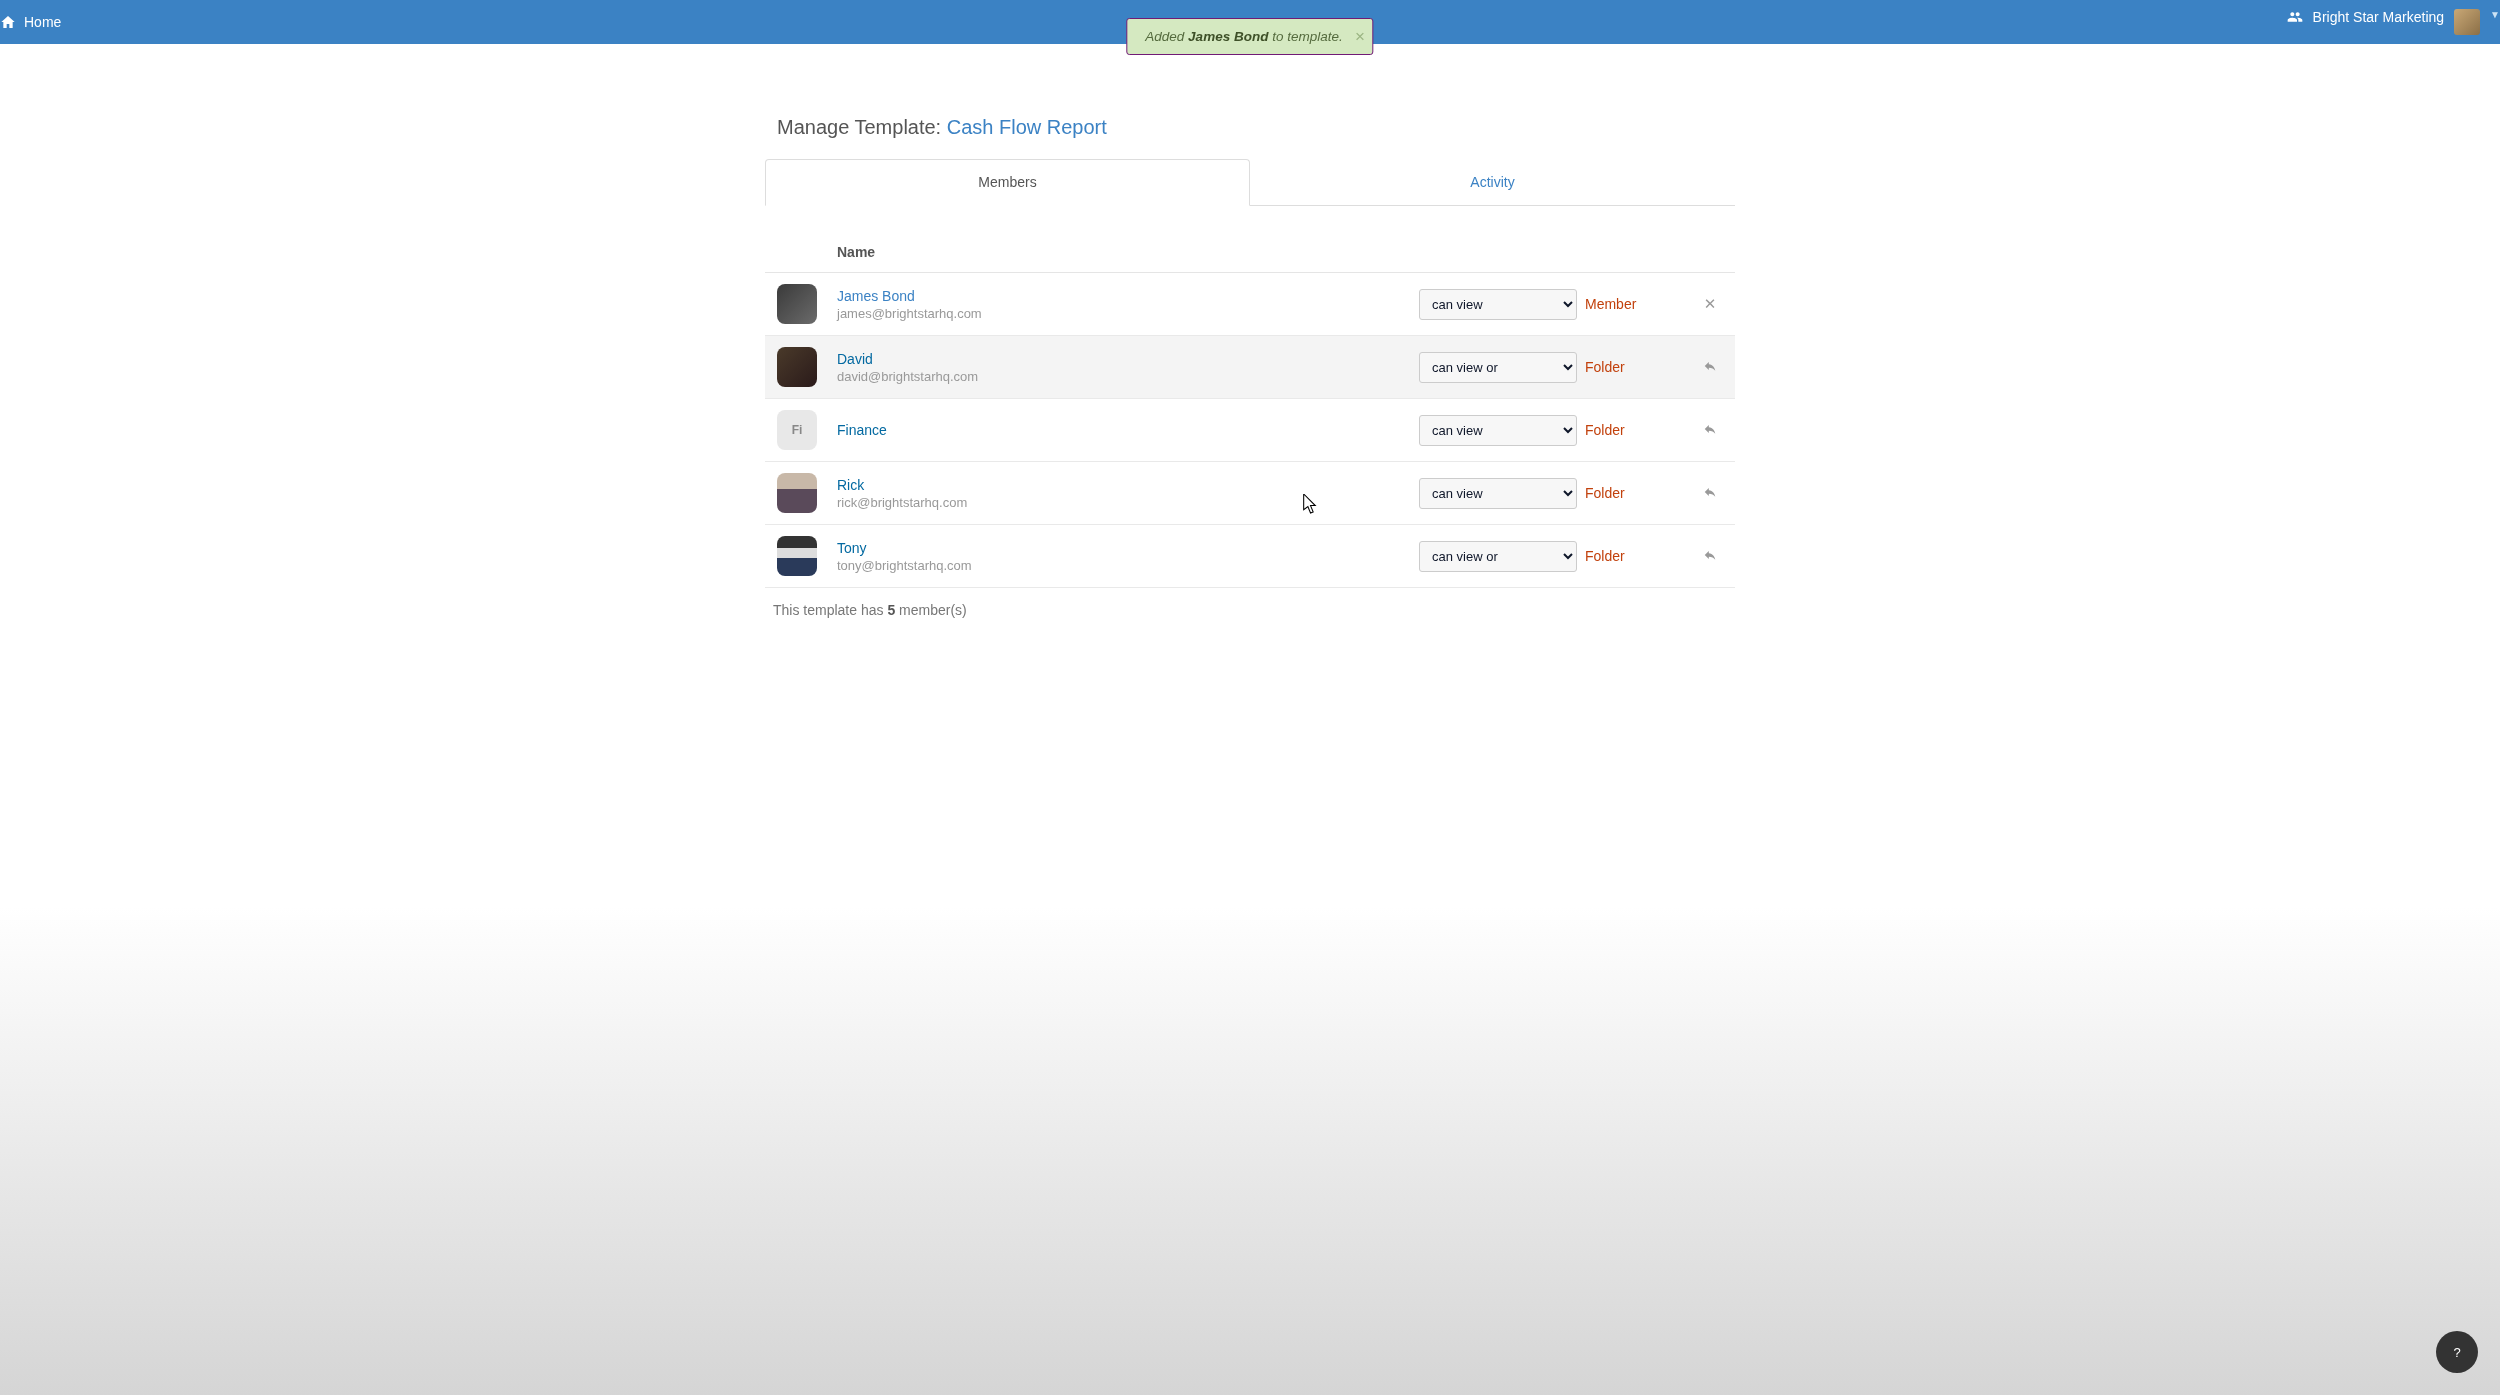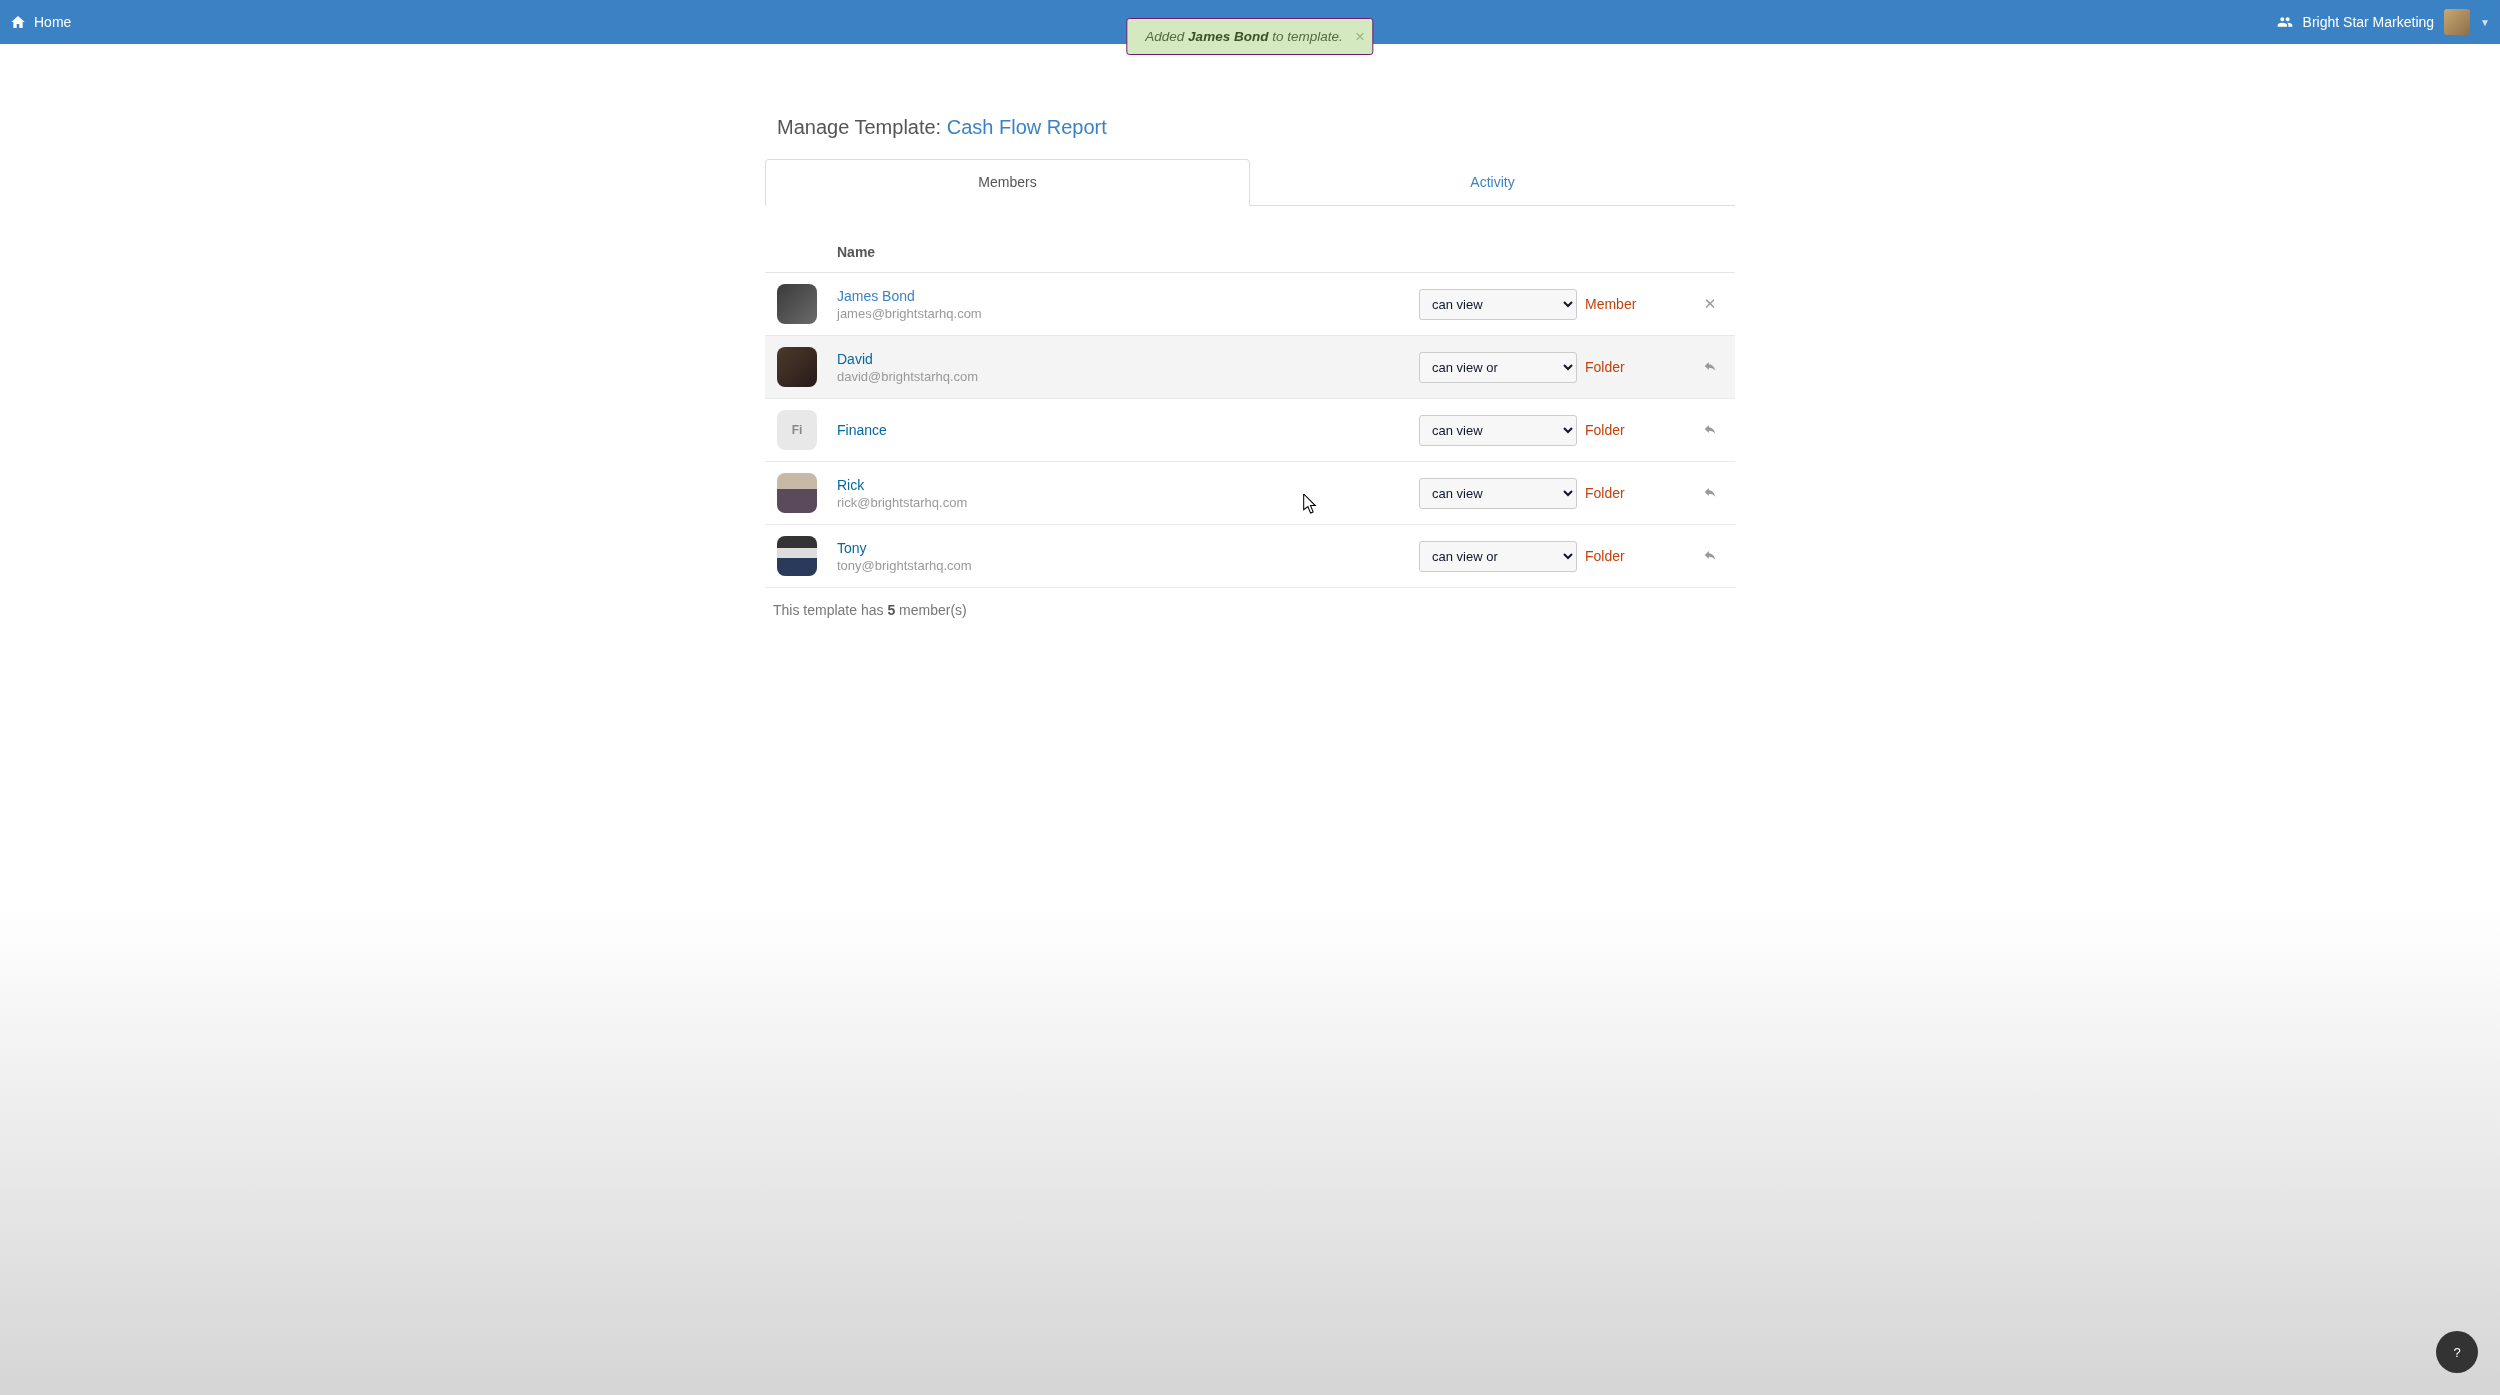--- a/index.html
+++ b/index.html
@@ -9,25 +9,25 @@
       min-height: 100vh;
       color: #555;
       font-size: 14px;
     }
     .top-bar {
       background: #3b82c4;
       height: 44px;
       display: flex;
       align-items: center;
       justify-content: space-between;
-      padding: 0 10px;
+      padding: 0 0;
       color: #fff;
     }
     .top-left { display: flex; align-items: center; gap: 8px; cursor: pointer; }
-    .top-right { display: flex; align-items: center; gap: 10px; cursor: pointer; }
+    .top-right { display: flex; gap: 10px; cursor: pointer; }
     .home-icon { width: 16px; height: 16px; fill: #fff; }
     .avatar-sm {
       width: 26px; height: 26px; border-radius: 3px;
       background: linear-gradient(135deg,#c9a876,#8b6f47);
     }
     .caret-down { font-size: 10px; color: #cde3f5; }
     .toast-wrap {
       position: absolute; top: 18px; left: 50%; transform: translateX(-50%);
     }
     .toast {

